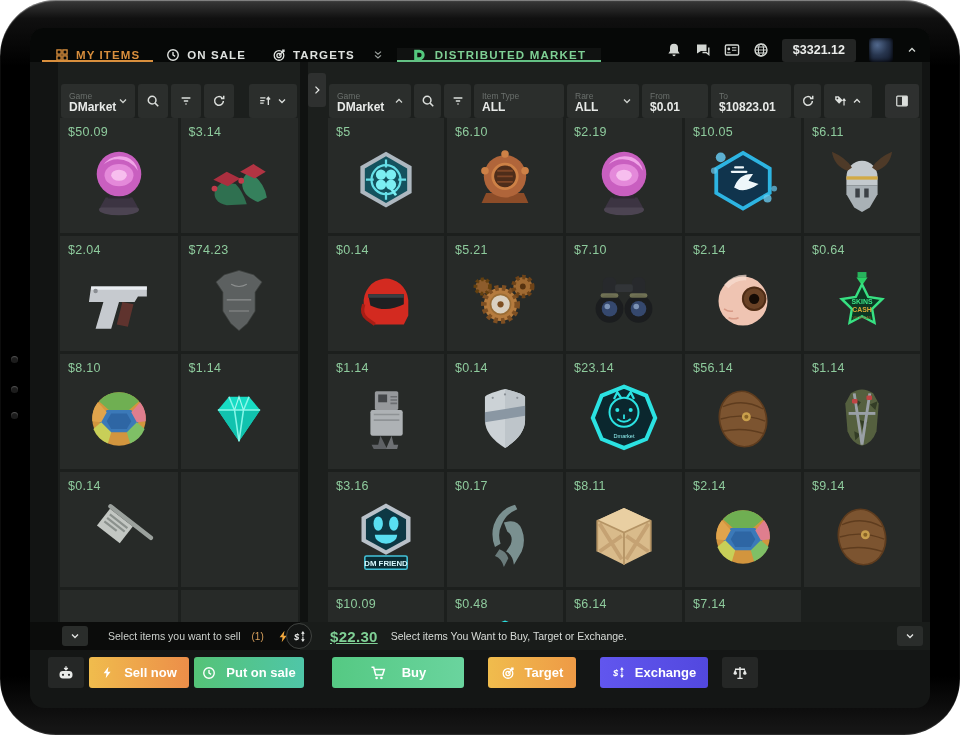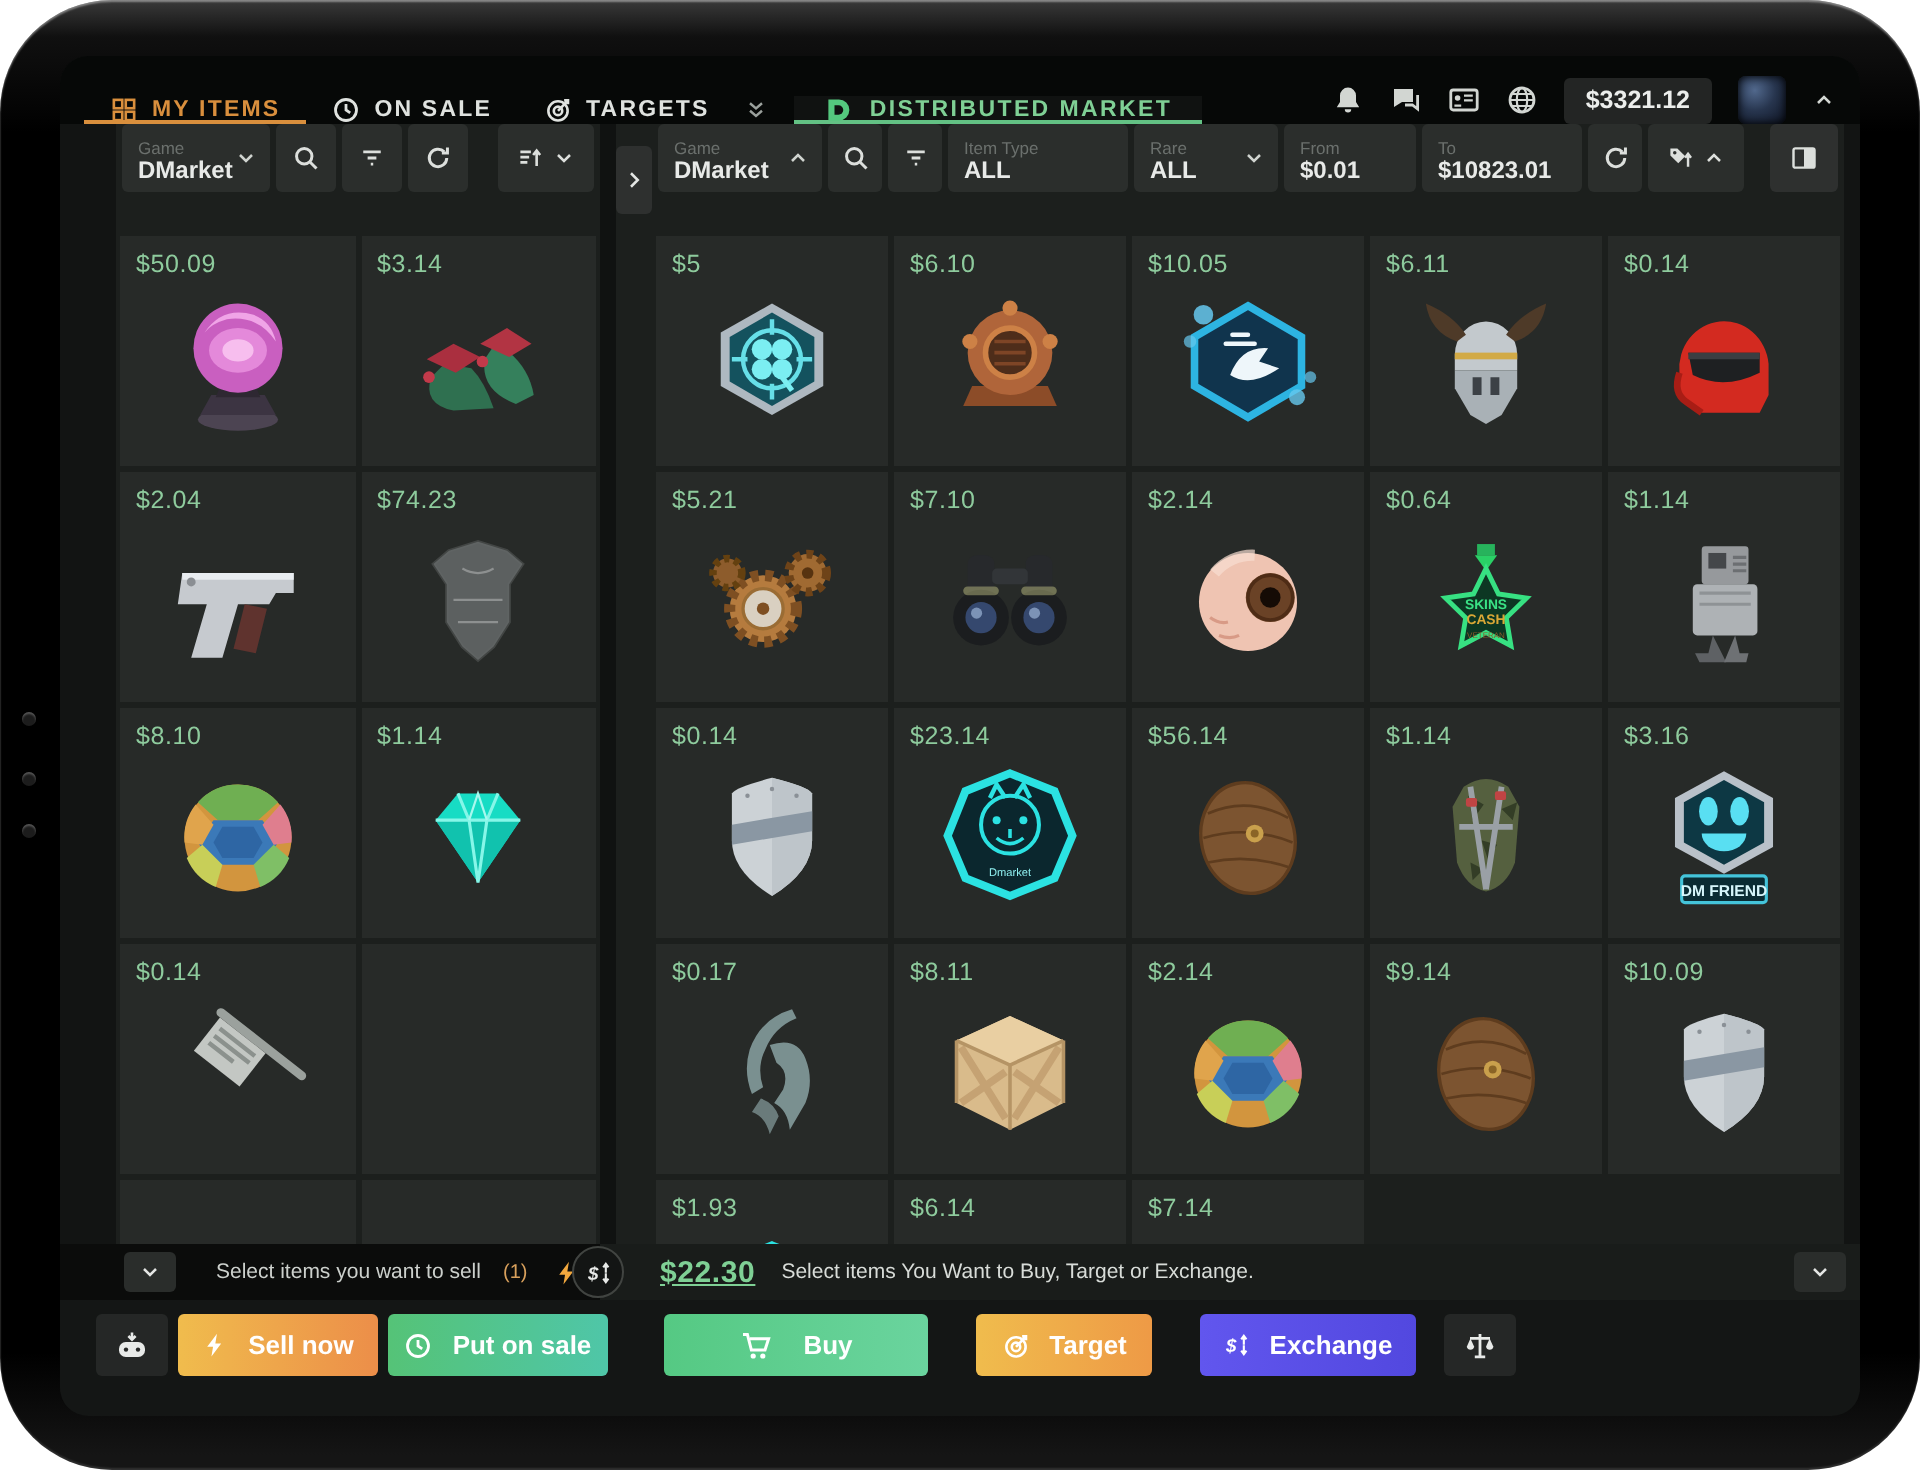--- a/index.html
+++ b/index.html
@@ -24,21 +24,21 @@
   .gutter-l{width:28px;background:#121413;}
   .gutter-r{width:8px;background:#121413;}
   .divider{width:8px;background:#101211;}
   .panel{background:#1c1f1d;}
   .left-panel{width:242px;display:flex;flex-direction:column;}
   .right-panel{width:614px;display:flex;}
   .rail{width:18px;display:flex;flex-direction:column;}
   .rail-btn{height:34px;margin-top:11px;background:#2e302f;border-radius:3px;display:flex;align-items:center;justify-content:center;color:#e4e6e4;}
   .right-main{flex:1;display:flex;flex-direction:column;min-width:0;}
   
-  .fbar{height:56px;display:flex;align-items:flex-start;gap:3px;padding:0 3px;flex:none;}
+  .fbar{height:56px;display:flex;align-items:flex-end;gap:3px;padding:0 3px;flex:none;}
   .fsel{background:#2b2e2c;border-radius:3px;height:34px;padding:3px 6px 0 8px;display:flex;flex-direction:column;justify-content:center;box-sizing:border-box;position:relative;}
   .fsel .lab{font-size:8.5px;color:#6b706d;line-height:10px;}
   .fsel .val{font-size:12px;font-weight:bold;color:#e8eae8;line-height:13px;white-space:nowrap;}
   .fsel .chev{position:absolute;right:6px;top:11px;color:#cfd3cf;}
   .fbtn{background:#2b2e2c;border-radius:3px;height:34px;display:flex;align-items:center;justify-content:center;color:#dcdfdc;box-sizing:border-box;flex:none;}
   
   .grid{flex:1;display:grid;gap:3px;overflow:hidden;padding:0 2px;}
   .grid.cols2{grid-template-columns:repeat(2,1fr);grid-auto-rows:115px;}
   .grid.cols5{grid-template-columns:repeat(5,1fr);grid-auto-rows:115px;}
   .card{background:#272a28;position:relative;overflow:hidden;}
@@ -418,20 +418,32 @@
                       <circle cx="35" cy="29" r="19" fill="#b0653a"></circle>
                       <circle cx="35" cy="29" r="11" fill="#4e2d1a"></circle>
                       <path d="M28 24h14M28 29h14M28 34h14" stroke="#7e4526" stroke-width="1.6"></path>
                       <circle cx="35" cy="29" r="11" fill="none" stroke="#cd8146" stroke-width="2.5"></circle>
                       <circle cx="17" cy="24" r="3.4" fill="#cd8146"></circle>
                       <circle cx="53" cy="24" r="3.4" fill="#cd8146"></circle>
                       <circle cx="35" cy="9" r="3.4" fill="#cd8146"></circle>
                     </svg></div>
                 </div>
                 <div class="card">
+                  <div class="price">$2.19</div>
+                  <div class="viz"><svg viewBox="0 0 70 70">
+                      <ellipse cx="35" cy="59" rx="18" ry="5" fill="#4c4452"></ellipse>
+                      <path d="M23 48h24l5 9H18z" fill="#3c3442"></path>
+                      <path d="M27 44h16l2 5H25z" fill="#2e2832"></path>
+                      <circle cx="35" cy="27" r="20" fill="#c95fc0"></circle>
+                      <path d="M20 20Q28 8 42 12q8 3 10 12Q44 12 30 14q-7 2-10 6z" fill="#f4aceb" opacity=".9"></path>
+                      <ellipse cx="35" cy="28" rx="13" ry="10" fill="#eb93e0" opacity=".8"></ellipse>
+                      <ellipse cx="35" cy="28" rx="7" ry="5" fill="#f8c4f0" opacity=".9"></ellipse>
+                    </svg></div>
+                </div>
+                <div class="card">
                   <div class="price">$10.05</div>
                   <div class="viz"><svg viewBox="0 0 70 70">
                       <path d="M35 8l24 14v22L35 58 11 44V22z" fill="#10344d" stroke="#2db4e2" stroke-width="3.4"></path>
                       <path d="M27 39q5-13 17-12l-4 6 9 3q-13 9-22 3z" fill="#eef6fa"></path>
                       <path d="M25 25h13M28 21h7" stroke="#eef6fa" stroke-width="2" stroke-linecap="round"></path>
                       <circle cx="15" cy="12" r="4.4" fill="#66c8ee" opacity=".85"></circle>
                       <circle cx="9" cy="24" r="2.8" fill="#66c8ee" opacity=".7"></circle>
                       <circle cx="57" cy="49" r="3.6" fill="#66c8ee" opacity=".8"></circle>
                       <circle cx="63" cy="40" r="2.6" fill="#66c8ee" opacity=".7"></circle>
                     </svg></div>
@@ -626,21 +638,21 @@
                   <div class="viz"><svg viewBox="0 0 70 70">
                       <path d="M35 8q16 4 18 7v21q0 14-18 25Q17 50 17 36V15q2-3 18-7z" fill="#ccd2d6"></path>
                       <path d="M35 8q16 4 18 7v21q0 14-18 25z" fill="#bec5ca"></path>
                       <path d="M17 29l36-6v9l-36 6z" fill="#8a97a3"></path>
                       <circle cx="24" cy="16" r="1" fill="#8a9096"></circle>
                       <circle cx="35" cy="13" r="1" fill="#8a9096"></circle>
                       <circle cx="46" cy="16" r="1" fill="#8a9096"></circle>
                     </svg></div>
                 </div>
                 <div class="card">
-                  <div class="price">$1.93</div>
+                  <div class="price">$0.48</div>
                   <div class="viz"><svg viewBox="0 0 70 70">
                       <path d="M35 6l20 8 8 20-8 19-20 8-20-8-8-19 8-20z" fill="#0b272e" stroke="#2be2e2" stroke-width="3.6"></path>
                       <circle cx="35" cy="29" r="13" fill="none" stroke="#2be2e2" stroke-width="1.8"></circle>
                       <path d="M26 17l3-6 4 6M44 17l-3-6-4 6" fill="none" stroke="#2be2e2" stroke-width="2"></path>
                       <circle cx="29" cy="27" r="1.8" fill="#2be2e2"></circle>
                       <circle cx="41" cy="27" r="1.8" fill="#2be2e2"></circle>
                       <path d="M29 35q6 5 12 0M35 31v4" stroke="#2be2e2" stroke-width="1.6" fill="none"></path>
                       <text x="35" y="52" font-size="5" fill="#8ff0f0" text-anchor="middle" font-family="sans-serif">Dmarket</text>
                     </svg></div>
                 </div>

